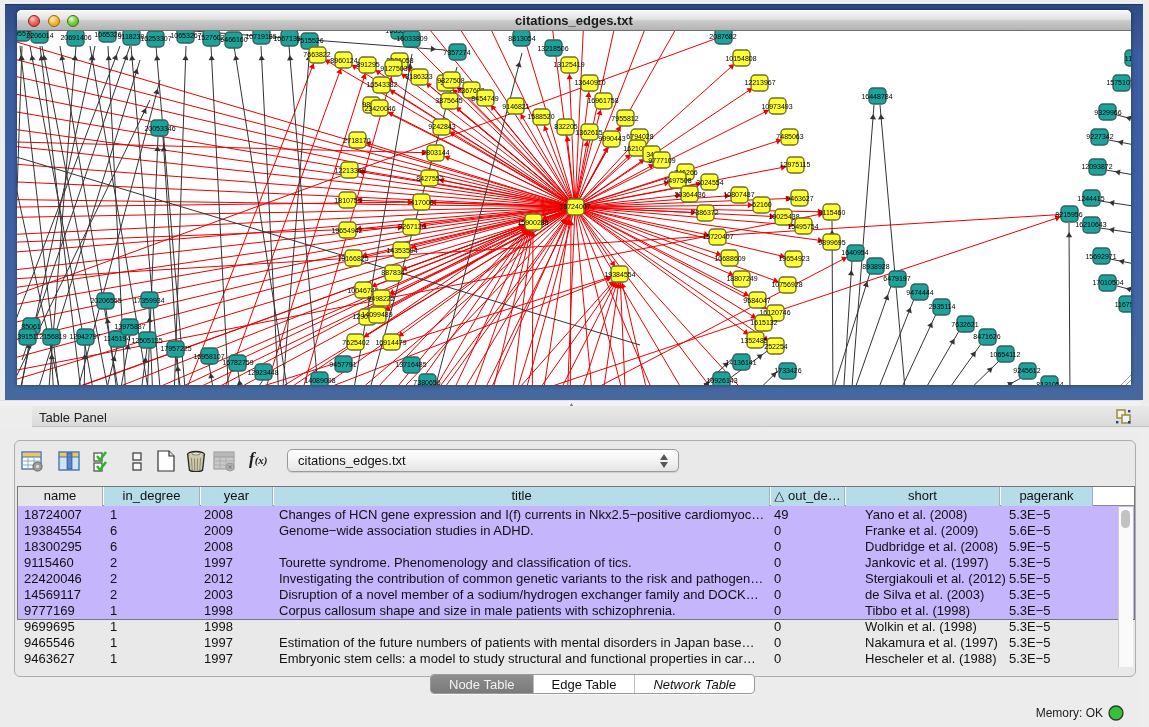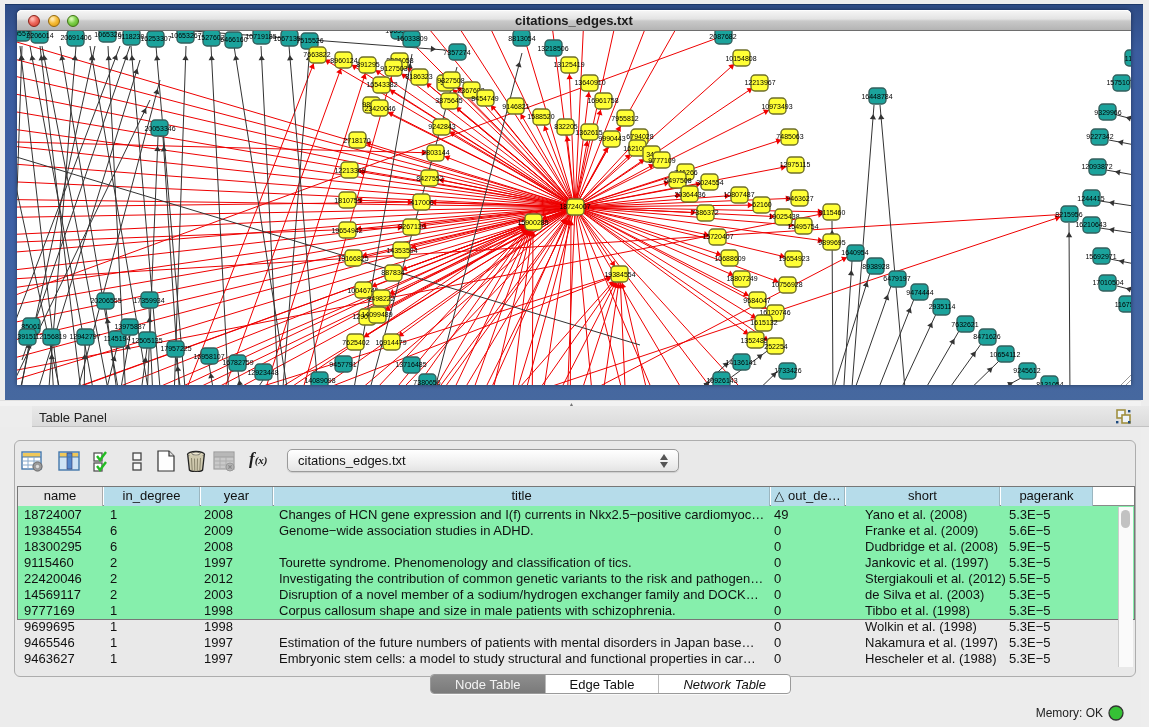--- a/index.html
+++ b/index.html
@@ -35,41 +35,41 @@
 .ic { position:absolute; top:1px; width:22px; height:22px; }
 #dd { position:absolute; left:266px; top:0px; width:392px; height:23px; border:1px solid #9a9a9a; border-radius:5px;
   background:linear-gradient(180deg,#ffffff,#f0f0f0 60%,#e4e4e4); font-size:13px; color:#111; line-height:22px; padding-left:10px;
   box-shadow:0 1px 1px rgba(0,0,0,.12); }
 #dd .ar { position:absolute; right:9px; top:4px; width:9px; height:14px; }
 #dd .ar i { position:absolute; left:0; width:0; height:0; border-left:4.5px solid transparent; border-right:4.5px solid transparent; }
 #dd .ar .up { top:0; border-bottom:6px solid #555; }
 #dd .ar .dn { bottom:0; border-top:6px solid #555; }
 
 
-#tbl { position:absolute; left:2px; top:45px; width:1118px; height:134px; background:#86efac; border:1px solid #777; }
+#tbl { position:absolute; left:2px; top:45px; width:1118px; height:134px; background:#c4b5fd; border:1px solid #777; }
 #thead { position:absolute; left:0; top:0; width:1116px; height:19px; background:#fff; border-bottom:1px solid #8a8a8a; }
 .th { position:absolute; top:0; height:19px; background:#b6dcea; border-right:1px solid #9bb6c0; font-size:13px;
   text-align:center; color:#111; line-height:18px; }
 #tbody { position:absolute; left:0; top:20px; width:1116px; height:161px; overflow:hidden; }
 .tr { position:relative; height:16px; width:1100px; }
 .c { position:absolute; top:0; font-size:13px; line-height:16px; color:#111; white-space:nowrap; overflow:hidden; }
 .c0 { left:6px;  width:80px; }
 .c1 { left:92px; width:60px; }
 .c2 { left:186px; width:60px; }
 .c3 { left:261px; width:492px; }
 .c4 { left:756px; width:60px; }
 .c5 { left:831px; width:150px;margin-left:16px; }
 .c6 { left:991px; width:95px; }
 #vsb { position:absolute; right:1px; top:20px; width:15px; height:160px; background:#fafafa; border-left:1px solid #ccc; }
 #vsb .th2 { position:absolute; left:2px; top:3px; width:9px; height:18px; background:#c2c2c2; border-radius:5px; }
 
 
 #tabs { position:absolute; left:430px; top:674px; height:20px; display:flex; border:1px solid #9a9a9a; border-radius:4px;
   overflow:hidden; background:#fff; box-shadow:0 1px 0 rgba(255,255,255,.7); }
-.tab { font-size:13px; line-height:19px; padding:0 24px; color:#111; border-right:1px solid #bbb; }
+.tab { font-size:13px; line-height:19px; padding:0 18px; color:#111; border-right:1px solid #bbb; }
 .tab.sel { background:linear-gradient(180deg,#8e8e8e,#7a7a7a); color:#f3f3f3; }
 .tab:last-child { border-right:none;font-style:italic; }
 
 #status { position:absolute; right:14px; top:706px; font-size:12px; color:#222; }
 #memdot { position:absolute; right:-0px; top:707px; }
 </style></head>
 <body>
 <div id="frame"></div>
 <div id="win">
   <div id="canvas">

